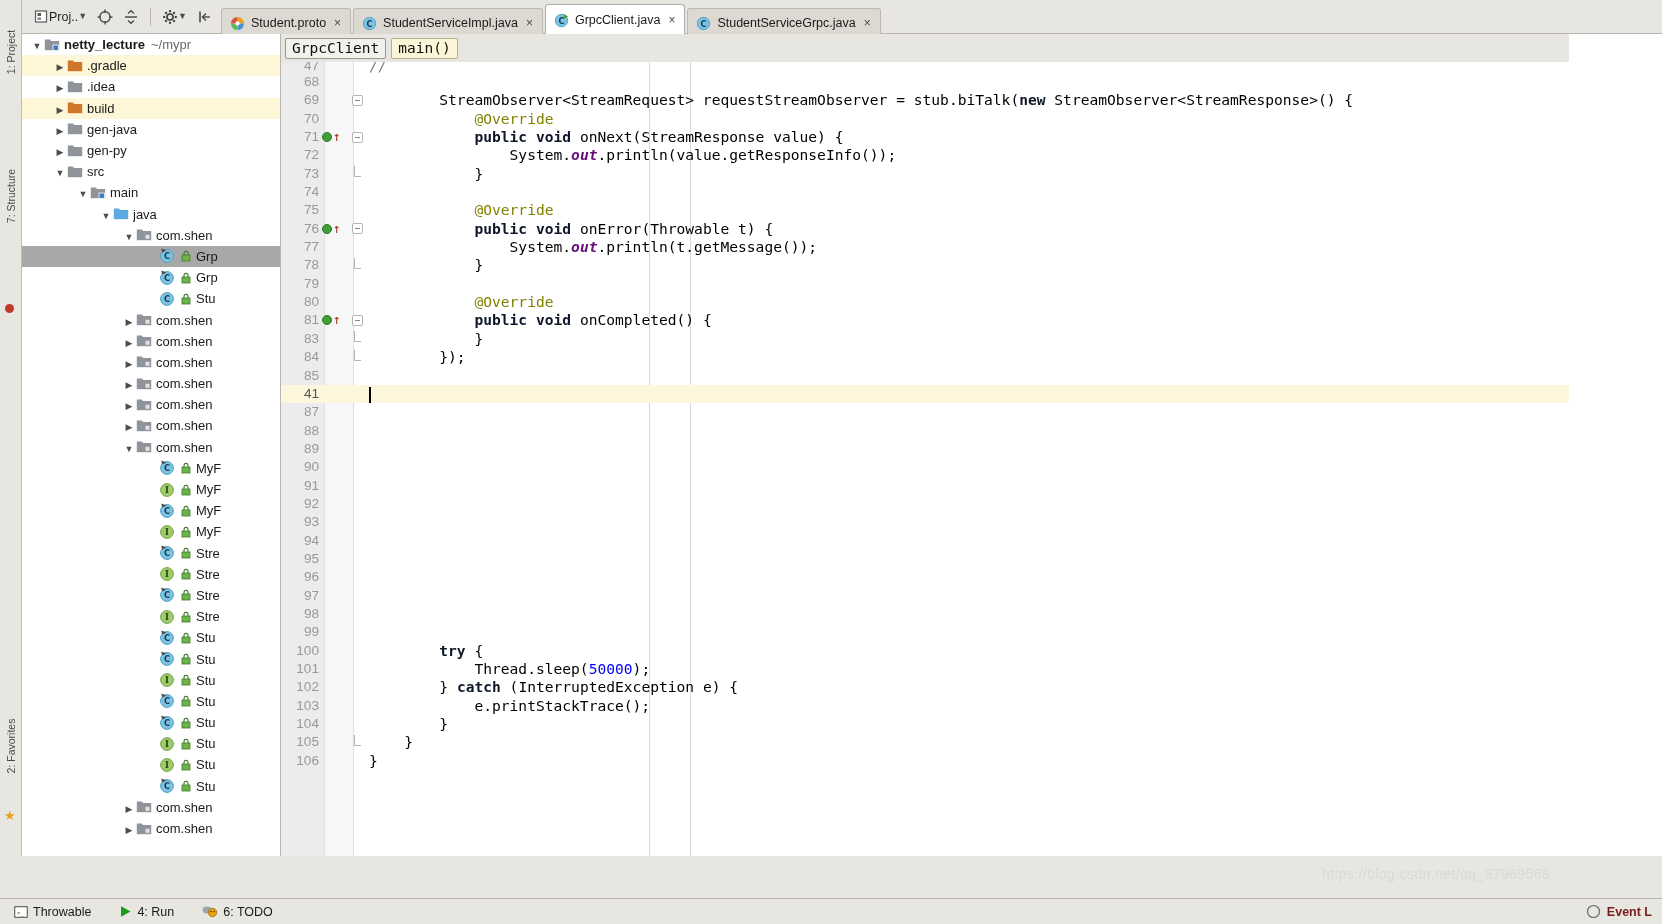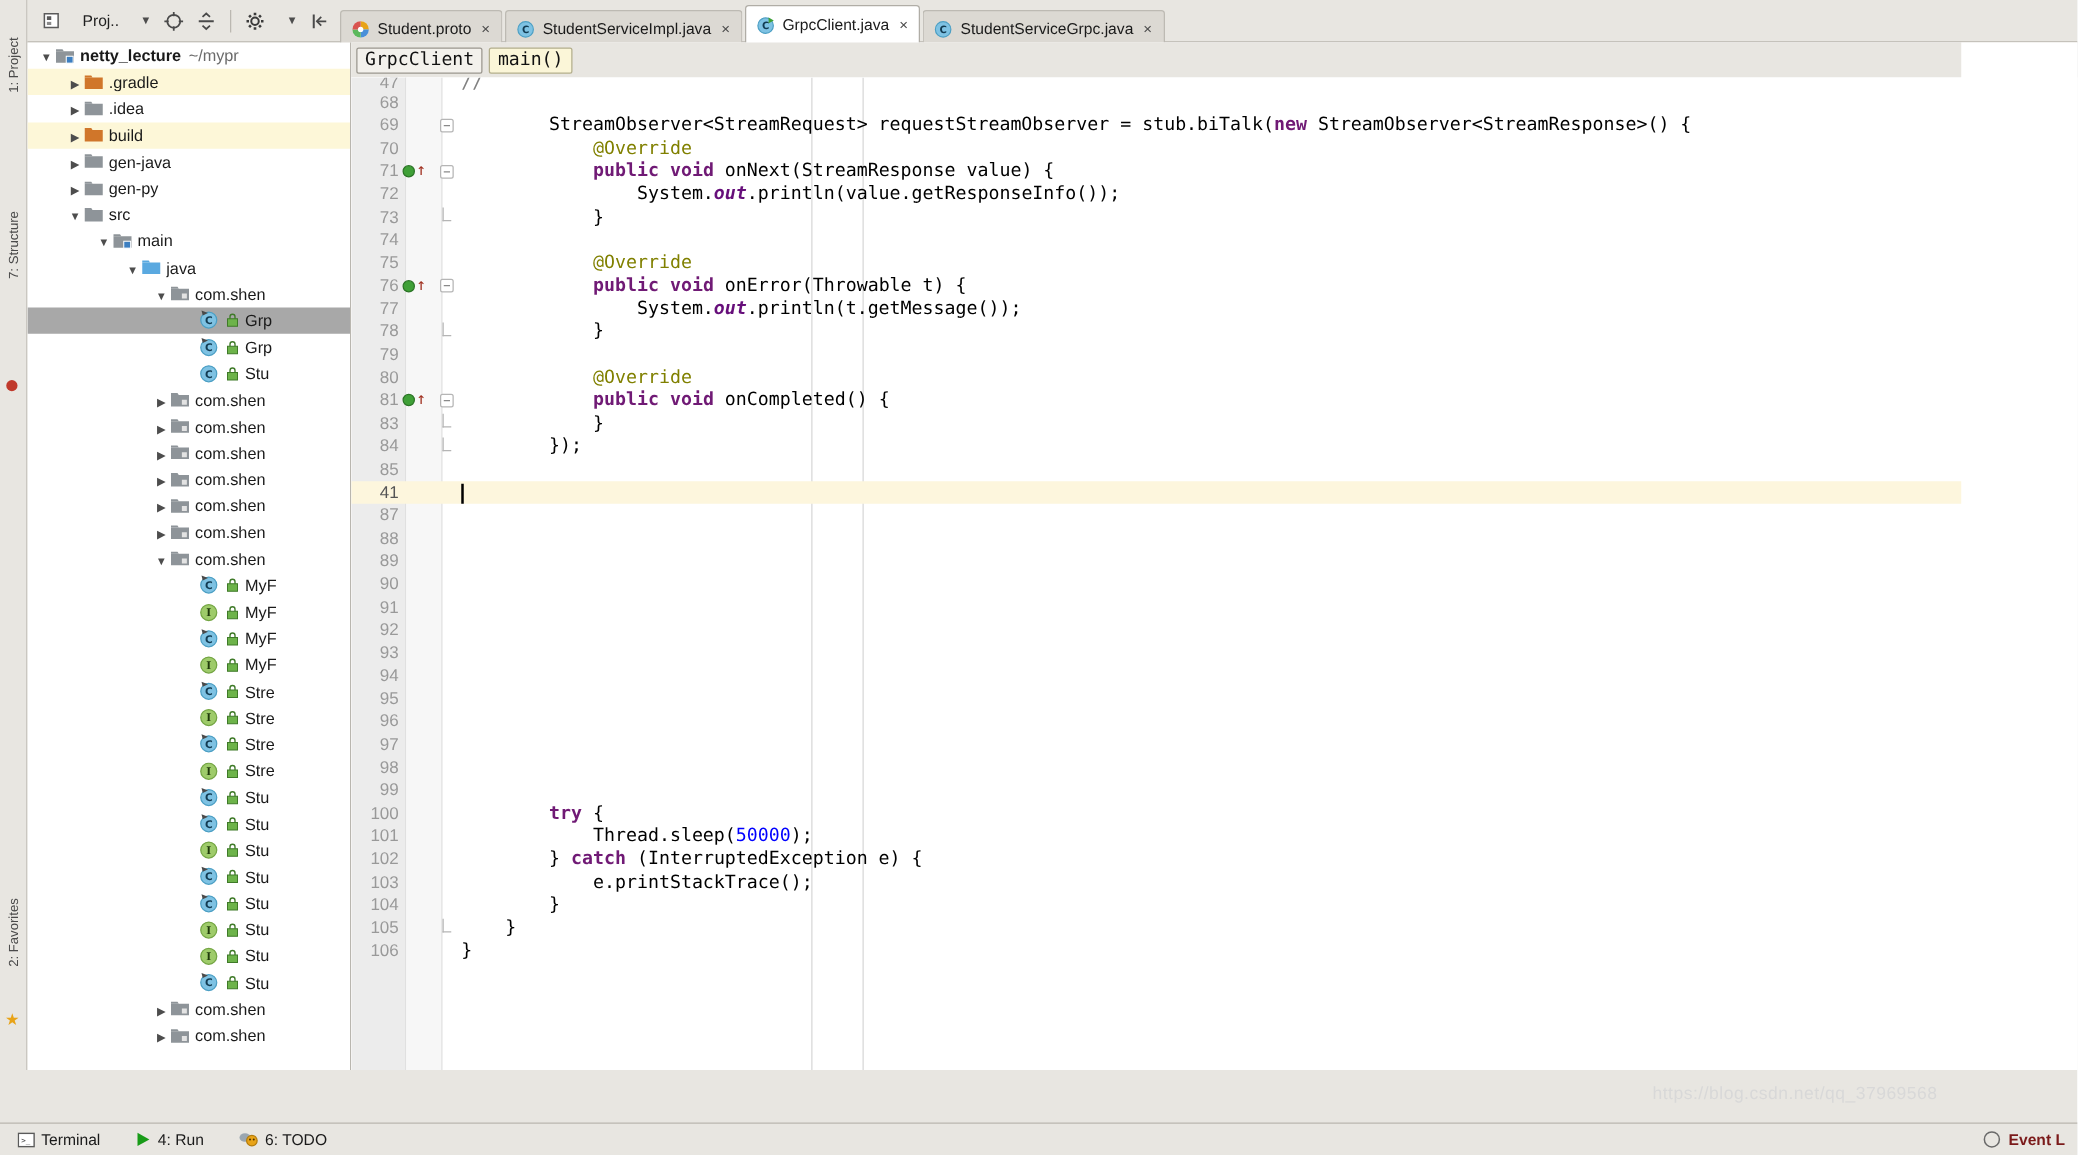--- a/index.html
+++ b/index.html
@@ -26,21 +26,21 @@
   }
 
   
   .toolbar {
     position: absolute; left: 22px; top: 0; width: 1640px; height: 34px;
     background: #e8e6e1; border-bottom: 1px solid #b9b6af;
     display: flex; align-items: center;
   }
   .tb-left { display: flex; align-items: center; padding-left: 8px; gap: 2px; height: 100%; }
   .tb-btn {
-    display: flex; align-items: center; gap: 17px;
+    display: flex; align-items: center; gap: 0;
     height: 24px; padding: 0 4px; border-radius: 2px; cursor: default;
     font-size: 12.5px; color: #1f1f1f;
   }
   .tb-sep { width: 1px; height: 18px; background: #bbb8b1; margin: 0 5px; }
 
   
   .tabs { display: flex; align-items: flex-end; height: 34px; margin-left: 4px; }
   .tab {
     display: flex; align-items: center; gap: 6px;
     height: 30px; padding: 0 9px 0 8px;
@@ -103,21 +103,21 @@
     position: absolute; left: 0; width: 38px; text-align: right;
     color: #999999; font-size: 13.6px; font-family: "Liberation Sans", sans-serif;
   }
   .ln .gico { position: absolute; left: 41px; width: 22px; height: 18px; }
   .ln .fold { position: absolute; left: 69px; width: 14px; text-align: center; color: #9a9a9a; font-size: 11px; }
   .ln .txt { position: absolute; left: 88px; color: #000; }
   .ln.cursorline { background: #fdf6dd; }
   .ln.cursorline .num { color: #555; }
 
   
-  .kw { color: #701a75; font-weight: bold; }
+  .kw { color: #0f172a; font-weight: bold; }
   .str { color: #008000; font-weight: bold; }
   .num-lit { color: #0000ff; }
   .cmt { color: #808080; }
   .ann { color: #808000; }
   .stat { color: #660e7a; font-style: italic; font-weight: bold; }
 
   .caret {
     position: absolute; width: 1.6px; height: 16px; background: #000; top: 2px;
   }
 
@@ -880,21 +880,21 @@
   <div class="right-gap"></div>
 
   <div class="statusbar">
     <div class="sb-item">
       <span class="ico">
         <svg width="14" height="14" viewBox="0 0 14 14">
           <rect x="0.7" y="1.7" width="12.6" height="10.6" fill="#fff" stroke="#5a5a5a" stroke-width="1.1"></rect>
           <text x="3" y="9.6" font-size="6" font-family="DejaVu Sans Mono" fill="#4a4a4a">&gt;_</text>
         </svg>
       </span>
-      <span>Terminal</span>
+      <span>Throwable</span>
     </div>
     <div class="sb-item">
       <span class="ico">
         <svg width="13" height="13" viewBox="0 0 13 13">
           <path d="M2 1.2 L11.5 6.5 L2 11.8 Z" fill="#189b18"></path>
         </svg>
       </span>
       <span>4: Run</span>
     </div>
     <div class="sb-item">

